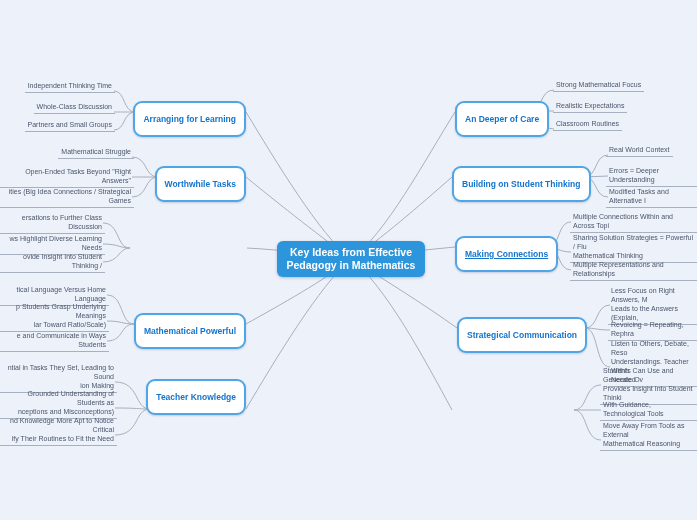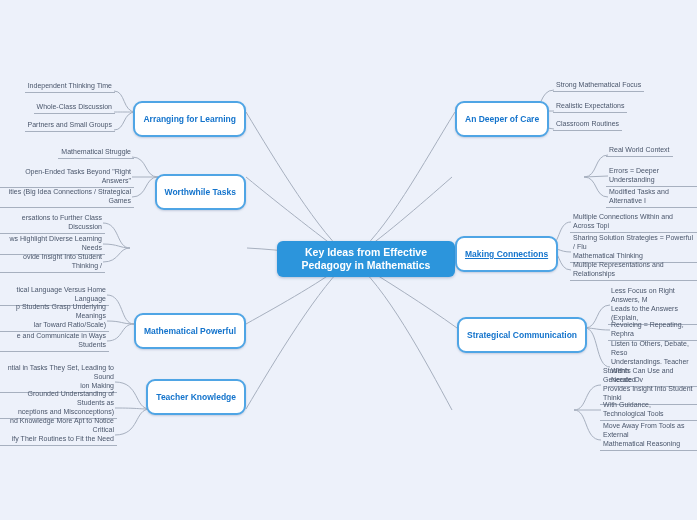--- a/index.html
+++ b/index.html
@@ -5,21 +5,21 @@
   html,body{margin:0;padding:0;}
   body{
     width:697px;height:520px;overflow:hidden;position:relative;
     background:#edf1fa;
     font-family:"Liberation Sans", sans-serif;
   }
   #stage{position:absolute;inset:0;width:697px;height:520px;}
   svg.links{position:absolute;left:0;top:0;z-index:1;}
   svg.links path{stroke:#a7b0bf;stroke-width:1;fill:none;}
   .center-node{
-    position:absolute;z-index:3;left:277px;top:241px;width:178px;
+    position:absolute;z-index:3;left:277px;top:241px;width:148px;
     box-sizing:border-box;padding:5px 8px;
     background:#2c95dc;border-radius:6px;
     color:#ffffff;font-weight:bold;font-size:10.5px;line-height:13px;
     text-align:center;
     box-shadow:0 1px 3px rgba(60,90,140,.35);
     cursor:default;
   }
   .branch-node{
     position:absolute;z-index:3;height:24px;box-sizing:border-box;
     display:flex;align-items:center;justify-content:center;
@@ -93,25 +93,26 @@
       <path d="M585,328 C599,328 595,367 610,367"></path>
       <path d="M574,410 C588,410 584,385 601,385"></path>
       <path d="M574,410 L601,410"></path>
       <path d="M574,410 C588,410 584,440 601,440"></path>
     </g>
   </svg>
 
   <div class="center-node">Key Ideas from Effective Pedagogy in Mathematics</div>
 
   <div class="branch-node" style="right:451px;top:101px;">Arranging for Learning</div>
-  <div class="branch-node" style="right:451px;top:166px;margin-top:8px;">Worthwhile Tasks</div>
+  <div class="branch-node" style="right:451px;top:166px;">Worthwhile Tasks</div>
   <div class="branch-node" style="right:451px;top:313px;">Mathematical Powerful</div>
   <div class="branch-node" style="right:451px;top:379px;">Teacher Knowledge</div>
 
   <div class="branch-node" style="left:455px;top:101px;">An Deeper of Care</div>
+  <div class="branch-node" style="left:452px;top:166px;">Building on Student Thinking</div>
   <div class="branch-node" style="left:455px;top:236px;text-decoration:underline;">Making Connections</div>
   <div class="branch-node" style="left:457px;top:317px;">Strategical Communication</div>
 
   <div class="leaf leaf-left" style="right:582px;top:80px;">Independent Thinking Time</div>
   <div class="leaf leaf-left" style="right:582px;top:101px;">Whole-Class Discussion</div>
   <div class="leaf leaf-left" style="right:582px;top:119px;">Partners and Small Groups</div>
 
   <div class="leaf leaf-left" style="right:563px;top:146px;">Mathematical Struggle</div>
   <div class="leaf leaf-left" style="right:563px;top:166px;">Open-Ended Tasks Beyond "Right Answers"</div>
   <div class="leaf leaf-left" style="right:563px;top:186px;">ities (Big Idea Connections / Strategical Games</div>

